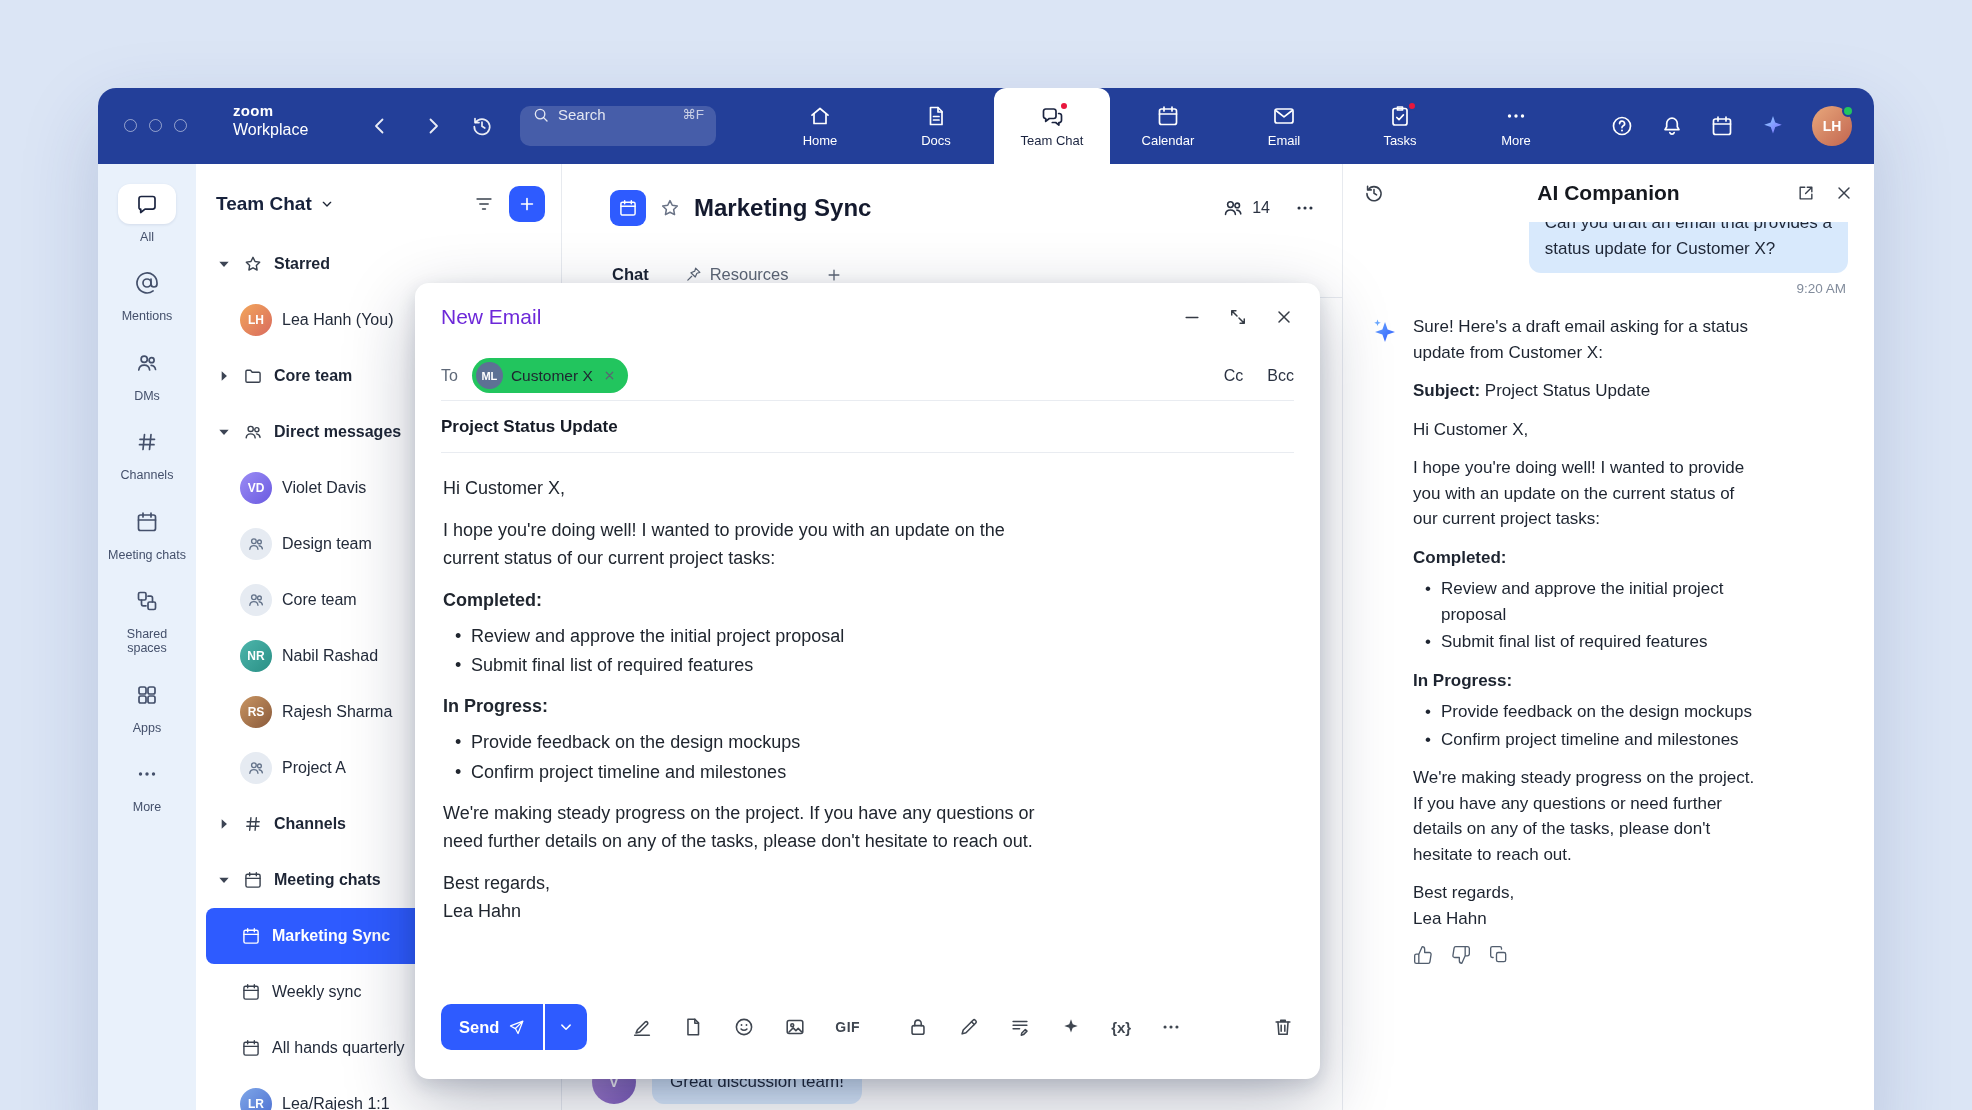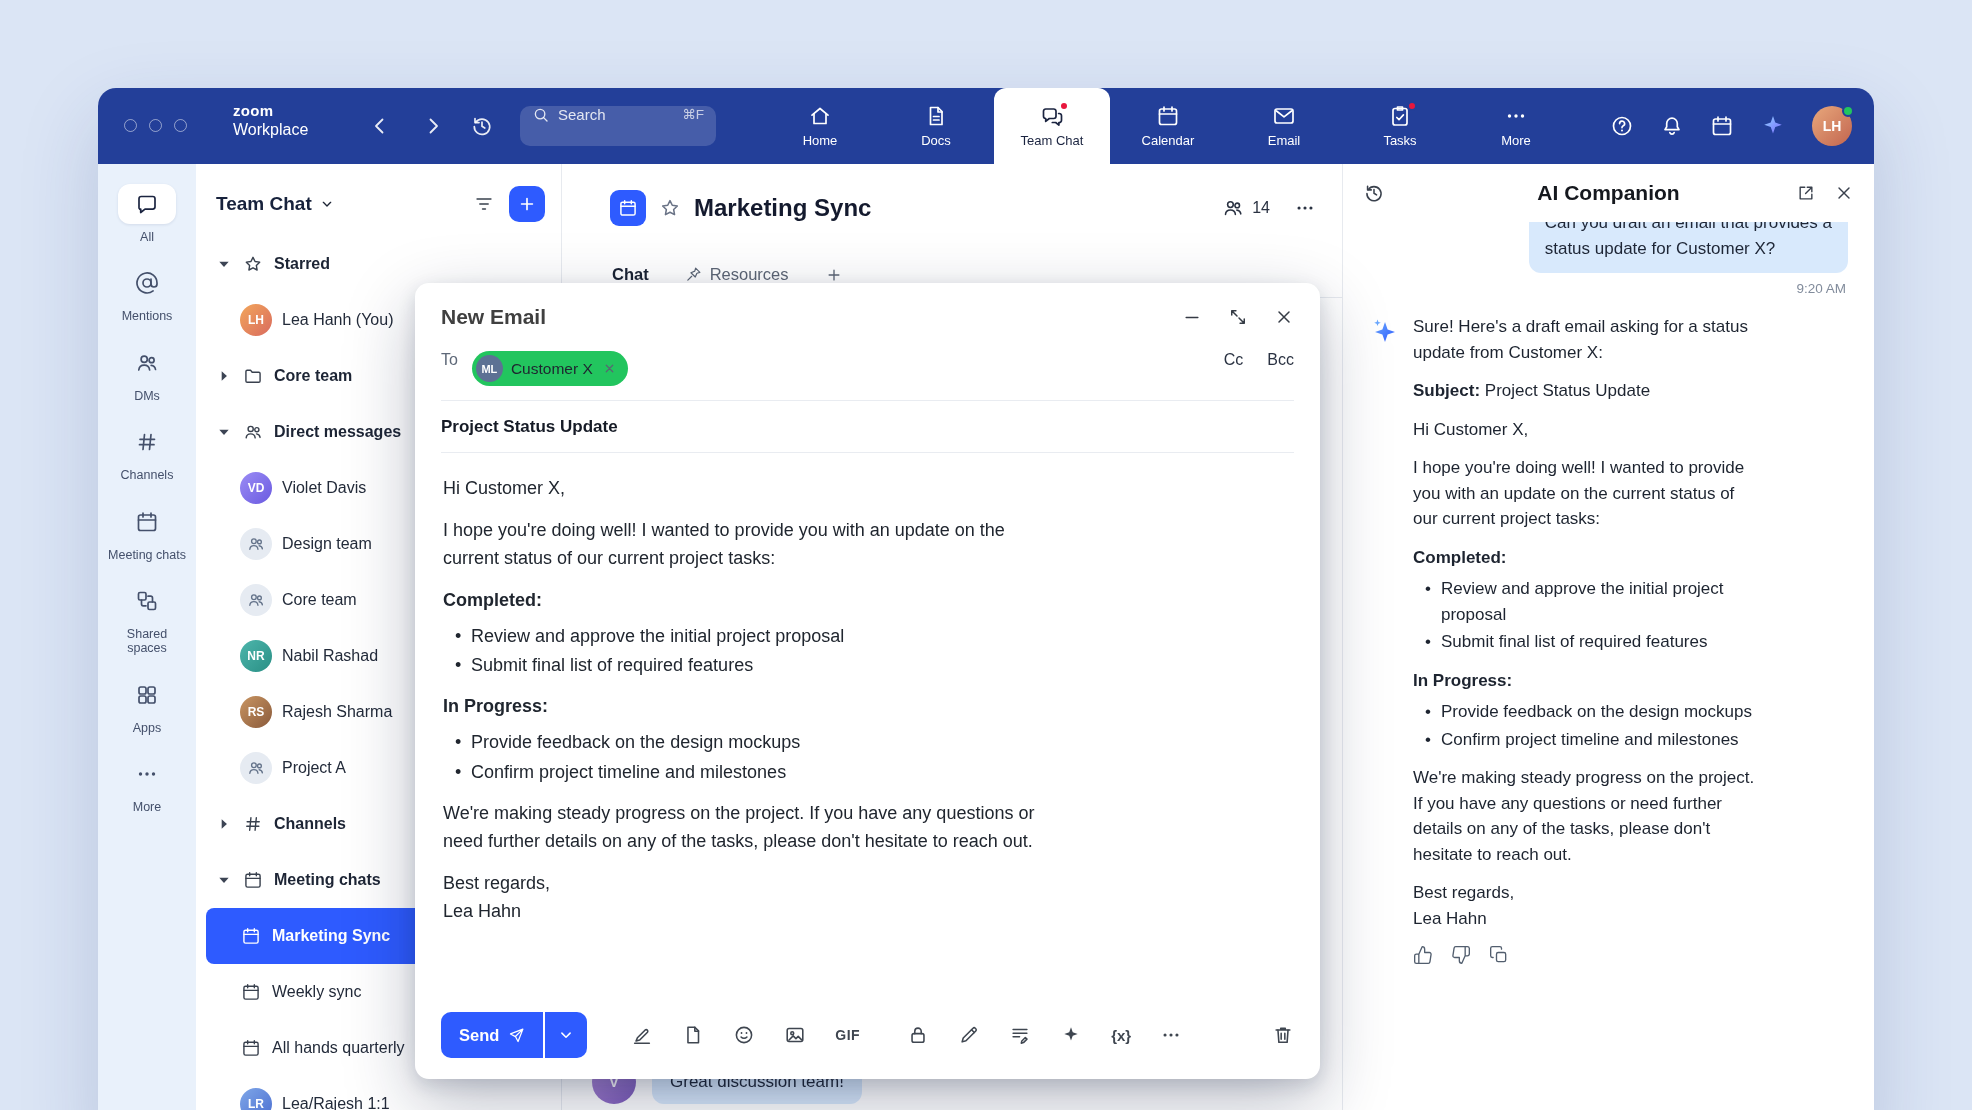--- a/index.html
+++ b/index.html
@@ -103,34 +103,34 @@
   .pre{white-space:pre-line;}
   .bullets{list-style:none;margin:0 0 13px;padding-left:28px;}
   .bullets li{position:relative;margin:2px 0;}
   .bullets li::before{content:"•";position:absolute;left:-16px;}
   .ai-feedback{display:flex;gap:18px;color:#525e6e;margin-top:4px;}
 
   
   .modal{position:absolute;left:317px;top:195px;width:905px;height:796px;background:#fff;border-radius:14px;z-index:40;
          box-shadow:0 24px 70px rgba(15,25,60,.28),0 6px 18px rgba(15,25,60,.14);padding:0 26px;}
   .md-header{display:flex;align-items:center;height:68px;}
-  .md-title{font-size:21px;font-weight:700;color:#404040;}
+  .md-title{font-size:21px;font-weight:400;color:#6d28d9;}
   .md-win{margin-left:auto;display:flex;gap:26px;color:#353b45;}
-  .md-row{display:flex;align-items:flex-start;height:50px;border-bottom:1px solid #e9ecf1;gap:14px;}
+  .md-row{display:flex;align-items:center;height:50px;border-bottom:1px solid #e9ecf1;gap:14px;}
   .md-to-label{color:#5e6878;font-size:16px;}
   .chip{display:flex;align-items:center;gap:8px;background:#22c55e;border-radius:18px;padding:4px 12px 4px 4px;font-size:15.5px;color:#1f2530;}
   .chip-av{width:27px;height:27px;border-radius:50%;background:#5d7194;color:#fff;font-size:11px;font-weight:700;display:grid;place-items:center;}
   .chip-x{color:#5a6472;margin-left:2px;}
   .md-ccbcc{margin-left:auto;display:flex;gap:24px;color:#2a3242;font-size:16px;}
   .md-subject{height:52px;display:flex;align-items:center;border-bottom:1px solid #e9ecf1;font-size:17px;font-weight:700;color:#161b26;}
   .md-body{padding:22px 2px 0;font-size:18px;line-height:1.55;color:#20262f;}
   .md-body p{margin:0 0 14px;}
   .md-body .hd{margin:4px 0 8px;}
   .md-sig{margin-top:46px;}
-  .md-toolbar{position:absolute;left:26px;right:26px;bottom:20px;display:flex;align-items:center;height:48px;}
+  .md-toolbar{position:absolute;left:26px;right:26px;bottom:28px;display:flex;align-items:center;height:48px;}
   .send-main{height:46px;background:var(--accent);color:#fff;font-size:16.5px;font-weight:700;border-radius:10px 0 0 10px;
              padding:0 18px;display:flex;align-items:center;gap:9px;}
   .send-dd{height:46px;width:42px;margin-left:2px;background:var(--accent);color:#fff;border-radius:0 10px 10px 0;display:grid;place-items:center;}
   .tb-icons{display:flex;align-items:center;gap:29px;margin-left:44px;color:#3f4650;}
   .gap-l{margin-left:18px;}
   .gif{font-size:14px;font-weight:800;letter-spacing:.5px;}
   .vars{font-size:15px;font-weight:700;}
   .trash{margin-left:auto;color:#3f4650;}
 </style>
 </head>

